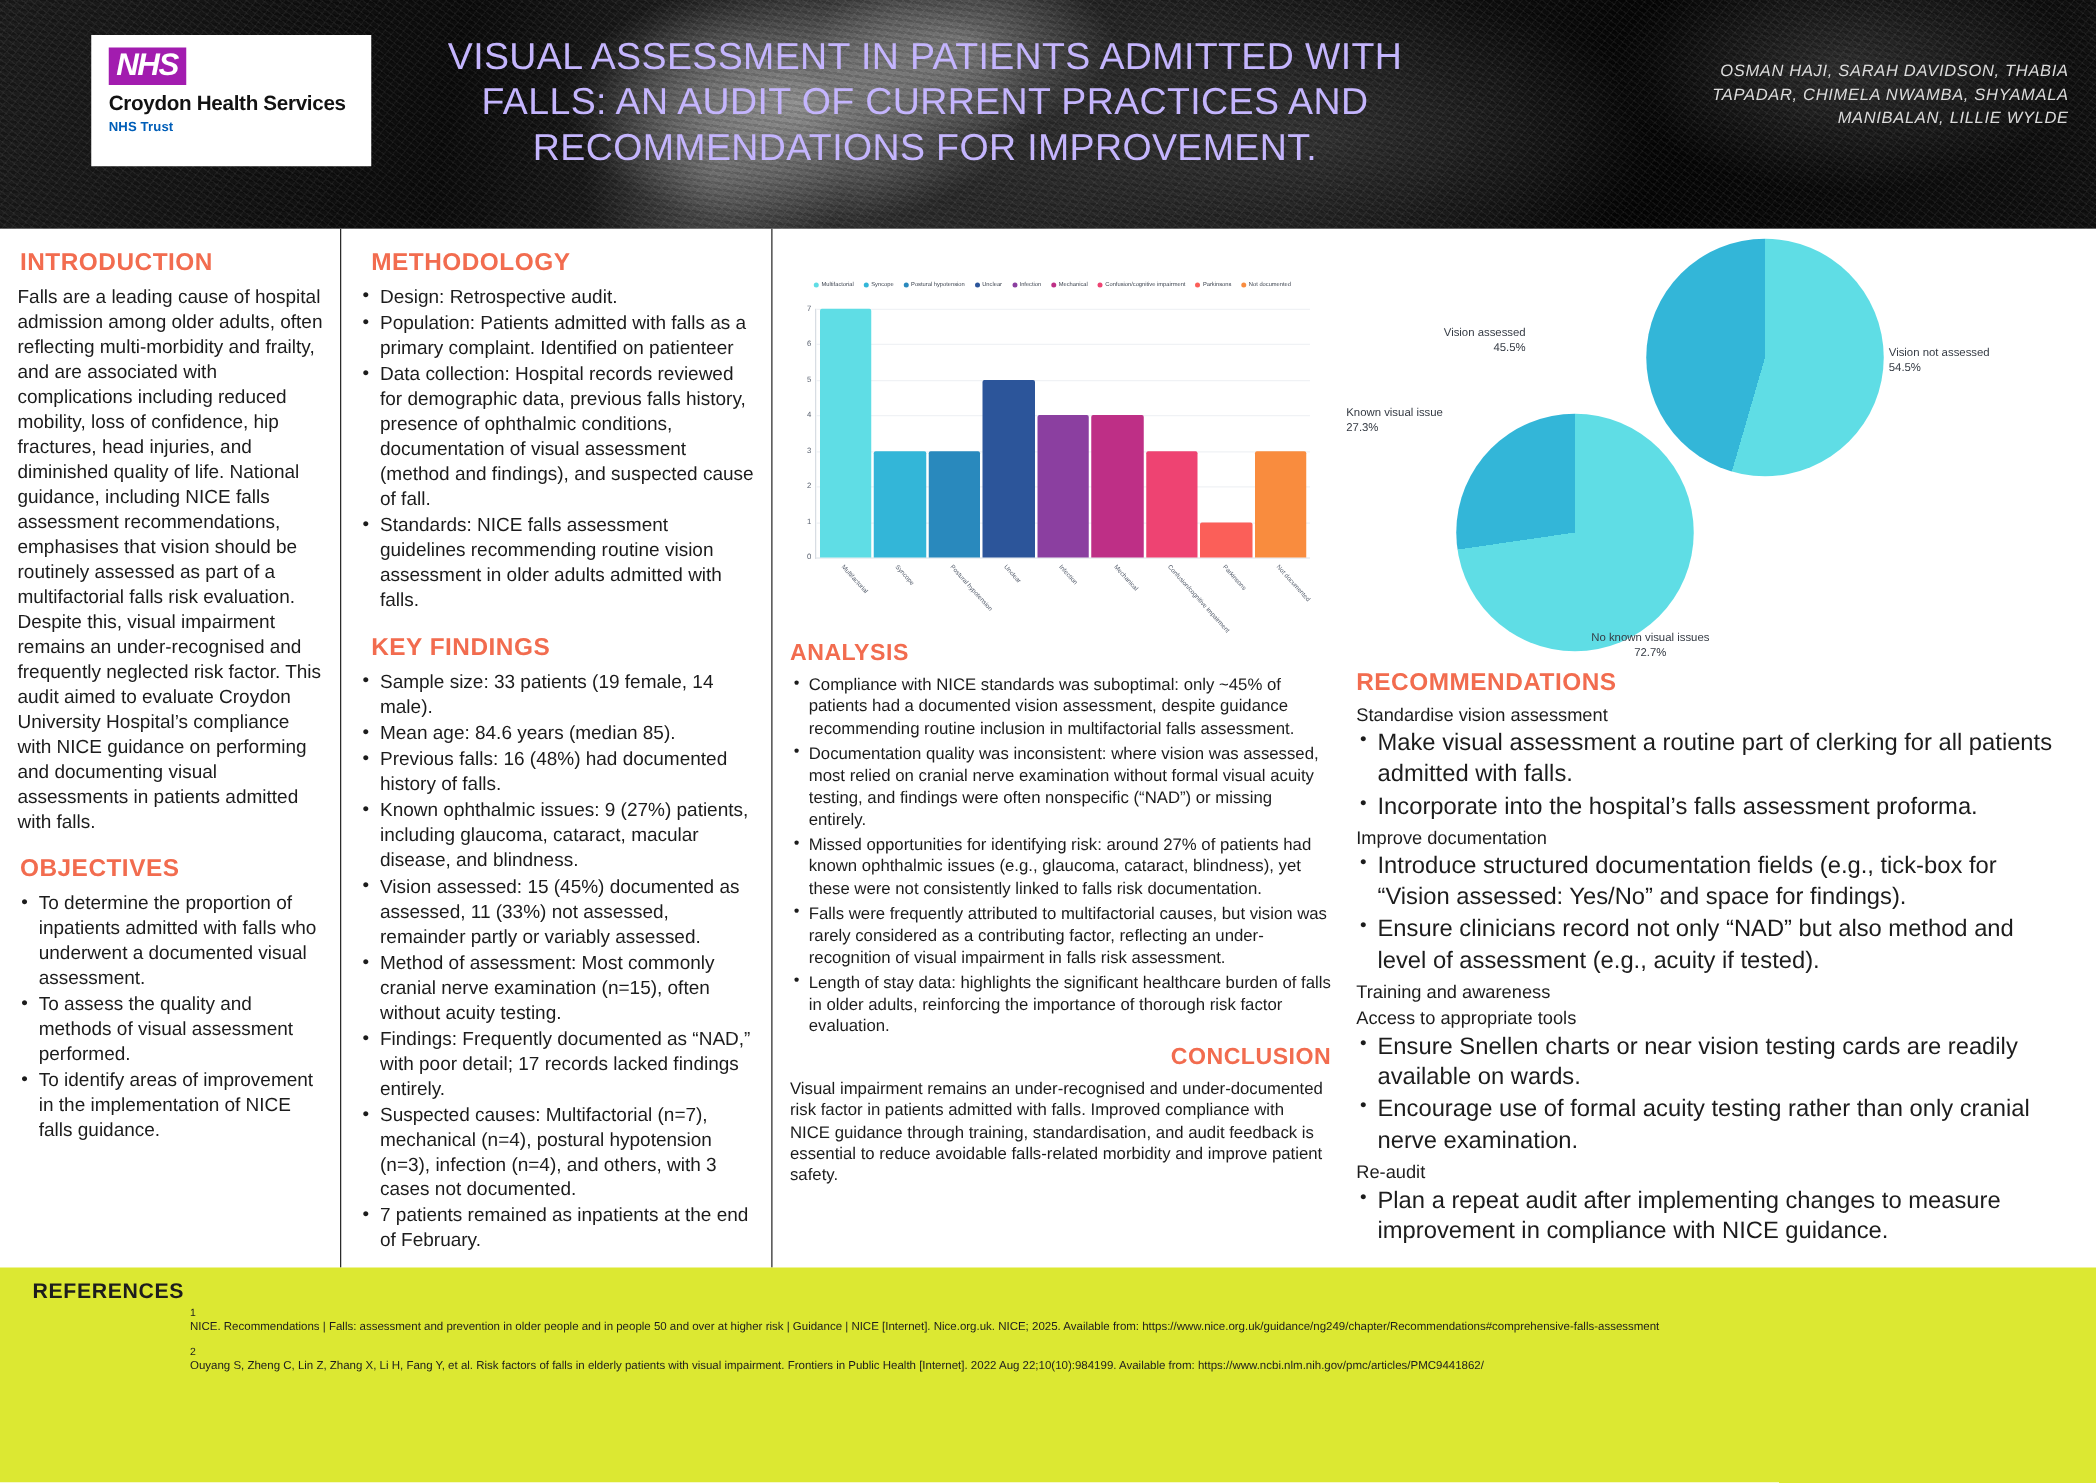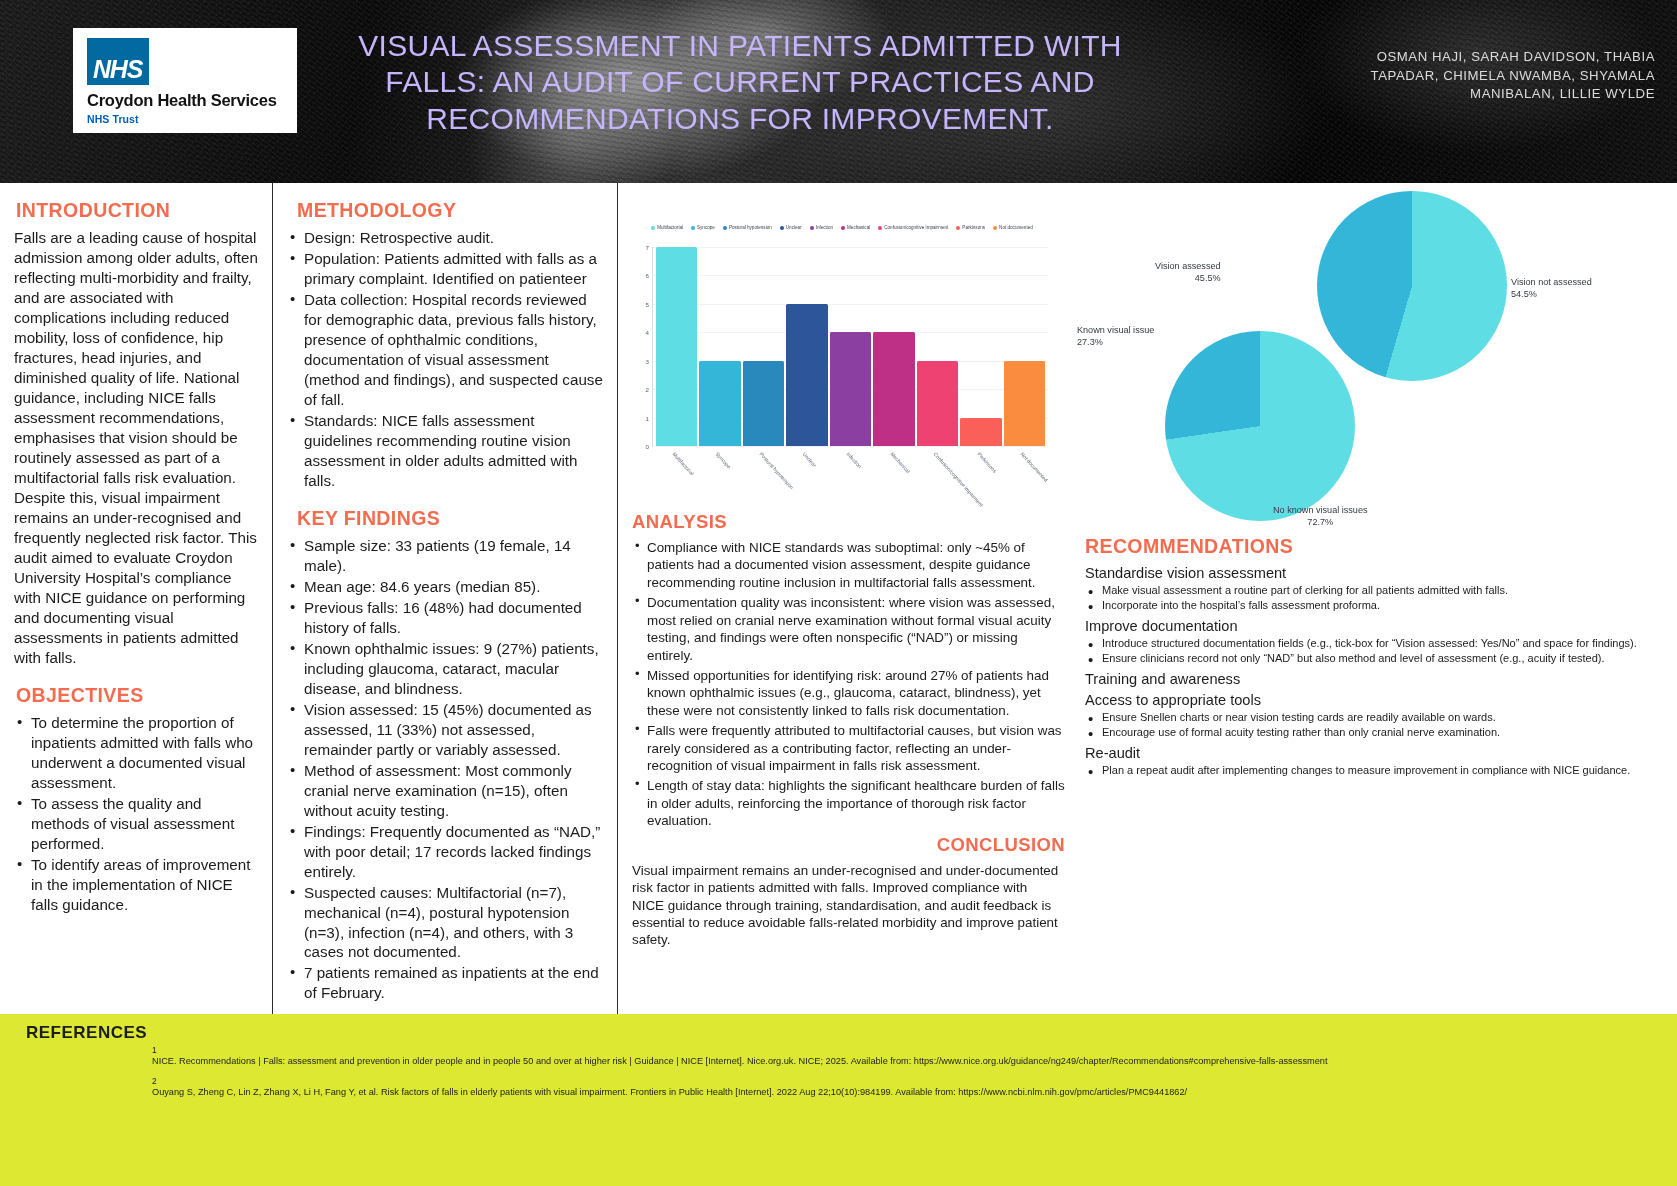--- a/index.html
+++ b/index.html
@@ -39,26 +39,26 @@
   }
   .nhs-logo {
     position:absolute; left:73px; top:28px;
     width:224px; height:105px;
     background:#fff;
     padding:10px 12px 0 14px;
     z-index:3;
   }
   .nhs-mark {
     display:inline-block;
-    background:#0369a1;
+    background:#a21caf;
     color:#fff;
     font-family:"Liberation Sans", sans-serif;
     font-weight:bold; font-style:italic;
     font-size:25px; letter-spacing:-1.2px;
-    padding:18px 7px 2px 6px;
+    padding:1px 7px 2px 6px;
     line-height:1.06;
   }
   .nhs-org {
     font-size:16.5px; font-weight:bold; color:#121212;
     margin-top:6px; letter-spacing:-.25px; line-height:1.1;
   }
   .nhs-trust {
     font-size:10.5px; font-weight:bold; color:#005EB8;
     margin-top:4px; letter-spacing:.1px;
   }
@@ -74,20 +74,21 @@
     letter-spacing:.3px;
     text-transform:uppercase;
   }
   .authors {
     position:absolute; right:22px; top:48px; width:340px;
     text-align:right; z-index:3;
     color:#dcdcdc;
     font-size:13.2px; line-height:1.42;
     letter-spacing:.55px;
     text-transform:uppercase;
+    font-style:italic;
   }
 
   
   .body-area {
     position:relative;
     height:831px;
     display:flex;
     background:#fff;
   }
   .col { position:relative; padding:12px 14px 0 14px; }
@@ -139,21 +140,21 @@
   .c3 ul.bul > li { padding-left:15px; margin-bottom:3px; }
   .c3 ul.bul > li::before { font-size:13px; }
   .c3 h2.sec { font-size:18.5px; }
   .concl { font-size:15px; line-height:1.35; margin-top:2px; padding-right:4px; }
 
   
   .c4 { padding-top:0; }
   .pies-zone { position:relative; height:348px; width:600px; }
   .c4 .txt-zone { padding:0 14px 0 8px; }
   .c4 .sub-head { font-size:14.6px; margin-top:2px; }
-  .c4 ul.bul > li { font-size:11px; line-height:1.30; padding-left:17px; margin-bottom:1px; }
+  .c4 ul.bul > li { font-size:19px; line-height:1.30; padding-left:17px; margin-bottom:1px; }
 
   
   .barchart { position:absolute; left:6px; top:8px; width:432px; height:296px; background:#fff; }
   .bc-legend {
     position:absolute; top:22px; left:0; width:432px;
     display:flex; flex-wrap:wrap; justify-content:center;
     gap:3px 8px;
     font-size:4.6px; color:#3d4450;
   }
   .bc-legend .li { display:flex; align-items:center; gap:2px; white-space:nowrap; }

